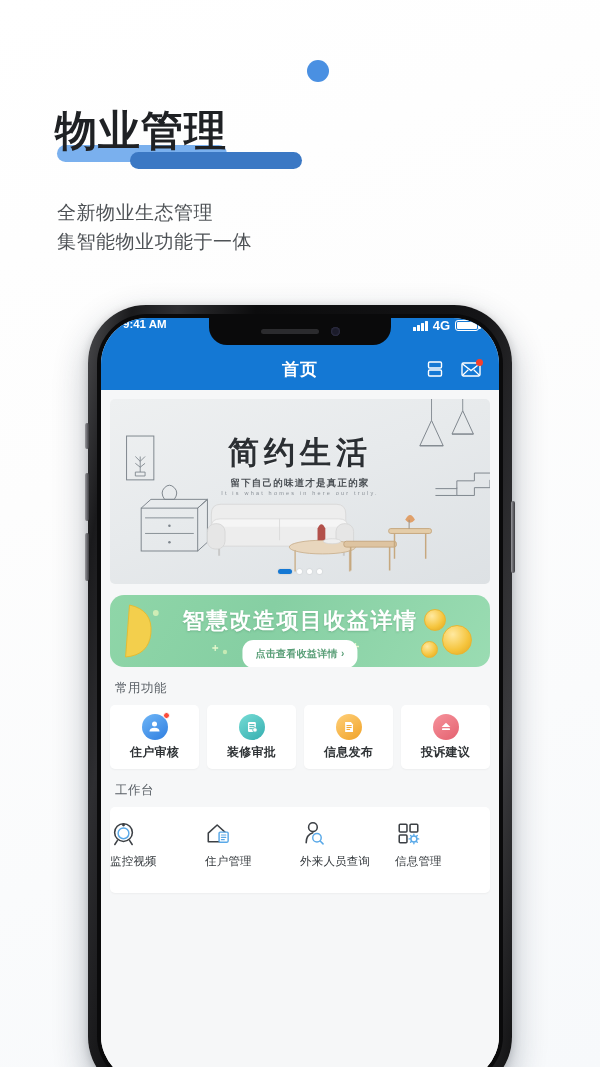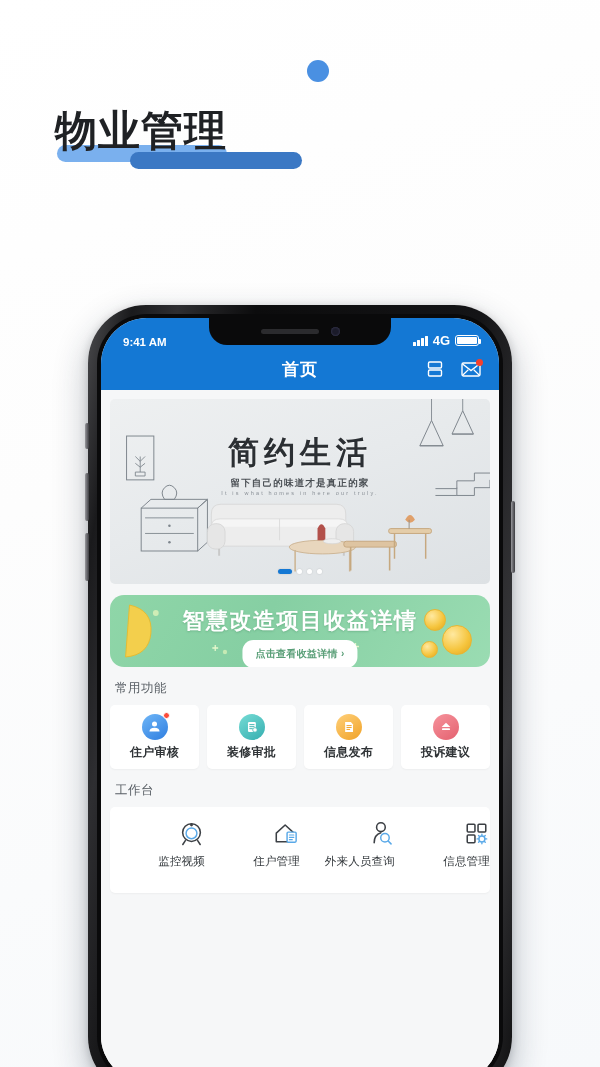--- a/index.html
+++ b/index.html
@@ -146,21 +146,21 @@
     background: #1b1b2a;
     box-shadow: inset 0 0 2px #4a4a6a;
   }
 
   
   .statusbar {
     position: relative;
     height: 30px;
     background: #1478d4;
     display: flex;
-    align-items: flex-end;
+    align-items: flex-start;
     justify-content: space-between;
     padding: 0 20px 0 22px;
     color: #fff;
     font-size: 11.5px;
     font-weight: 700;
     z-index: 15;
   }
   .status-right {
     display: flex;
     align-items: center;
@@ -401,39 +401,43 @@
     padding: 13px 0 10px 0;
     box-shadow: 0 1px 2px rgba(0,0,0,0.04);
   }
   .work-row {
     display: flex;
   }
   .work-item {
     width: 25%;
     display: flex;
     flex-direction: column;
-    align-items: flex-end;
+    align-items: flex-start;
     gap: 7px;
     padding-bottom: 14px;
   }
   .work-label {
     font-size: 11.5px;
     color: #33383c;
     letter-spacing: 0.2px;
     white-space: nowrap;
   }
 </style>
 </head>
 <body>
 
 <div class="promo">
   <div class="promo-dot"></div>
   <div class="promo-bar-light"></div>
   <div class="promo-bar-dark"></div>
   <div class="promo-title">物业管理</div>
+  <div class="promo-sub">
+    <div>全新物业生态管理</div>
+    <div>集智能物业功能于一体</div>
+  </div>
 </div>
 
 <div class="phone">
   <div class="btn-side btn-mute"></div>
   <div class="btn-side btn-volup"></div>
   <div class="btn-side btn-voldn"></div>
   <div class="btn-side btn-power"></div>
 
   <div class="phone-inner">
     <div class="screen">

